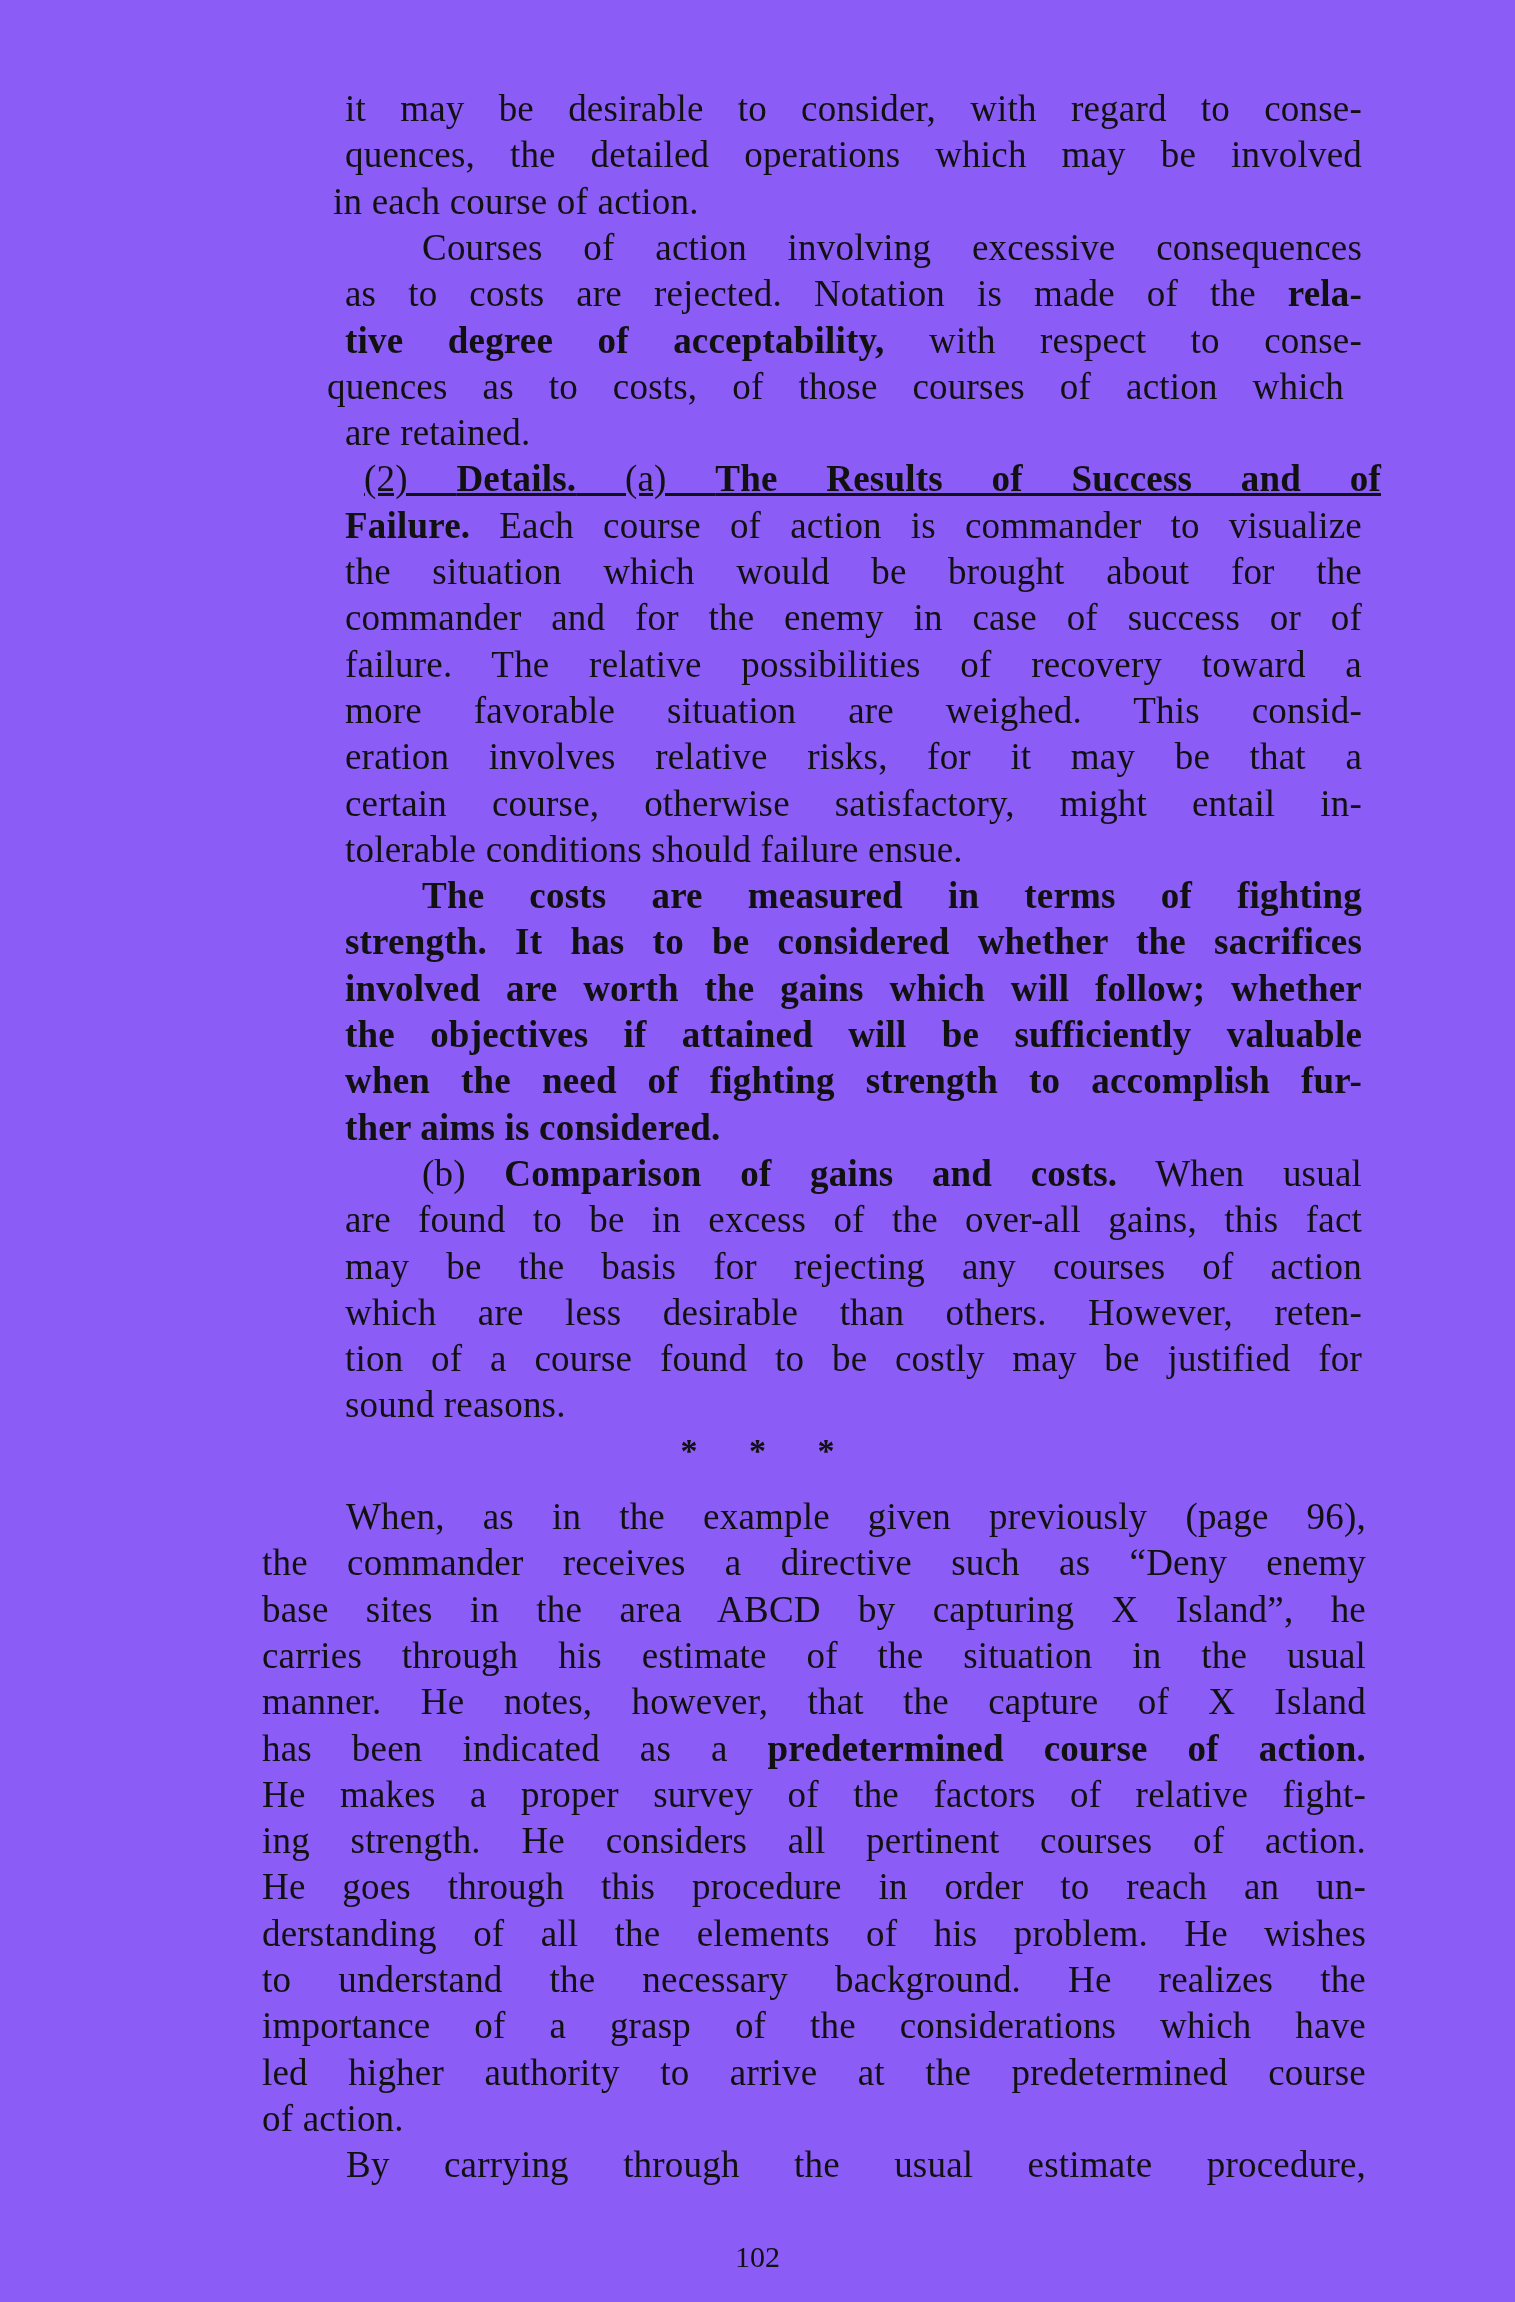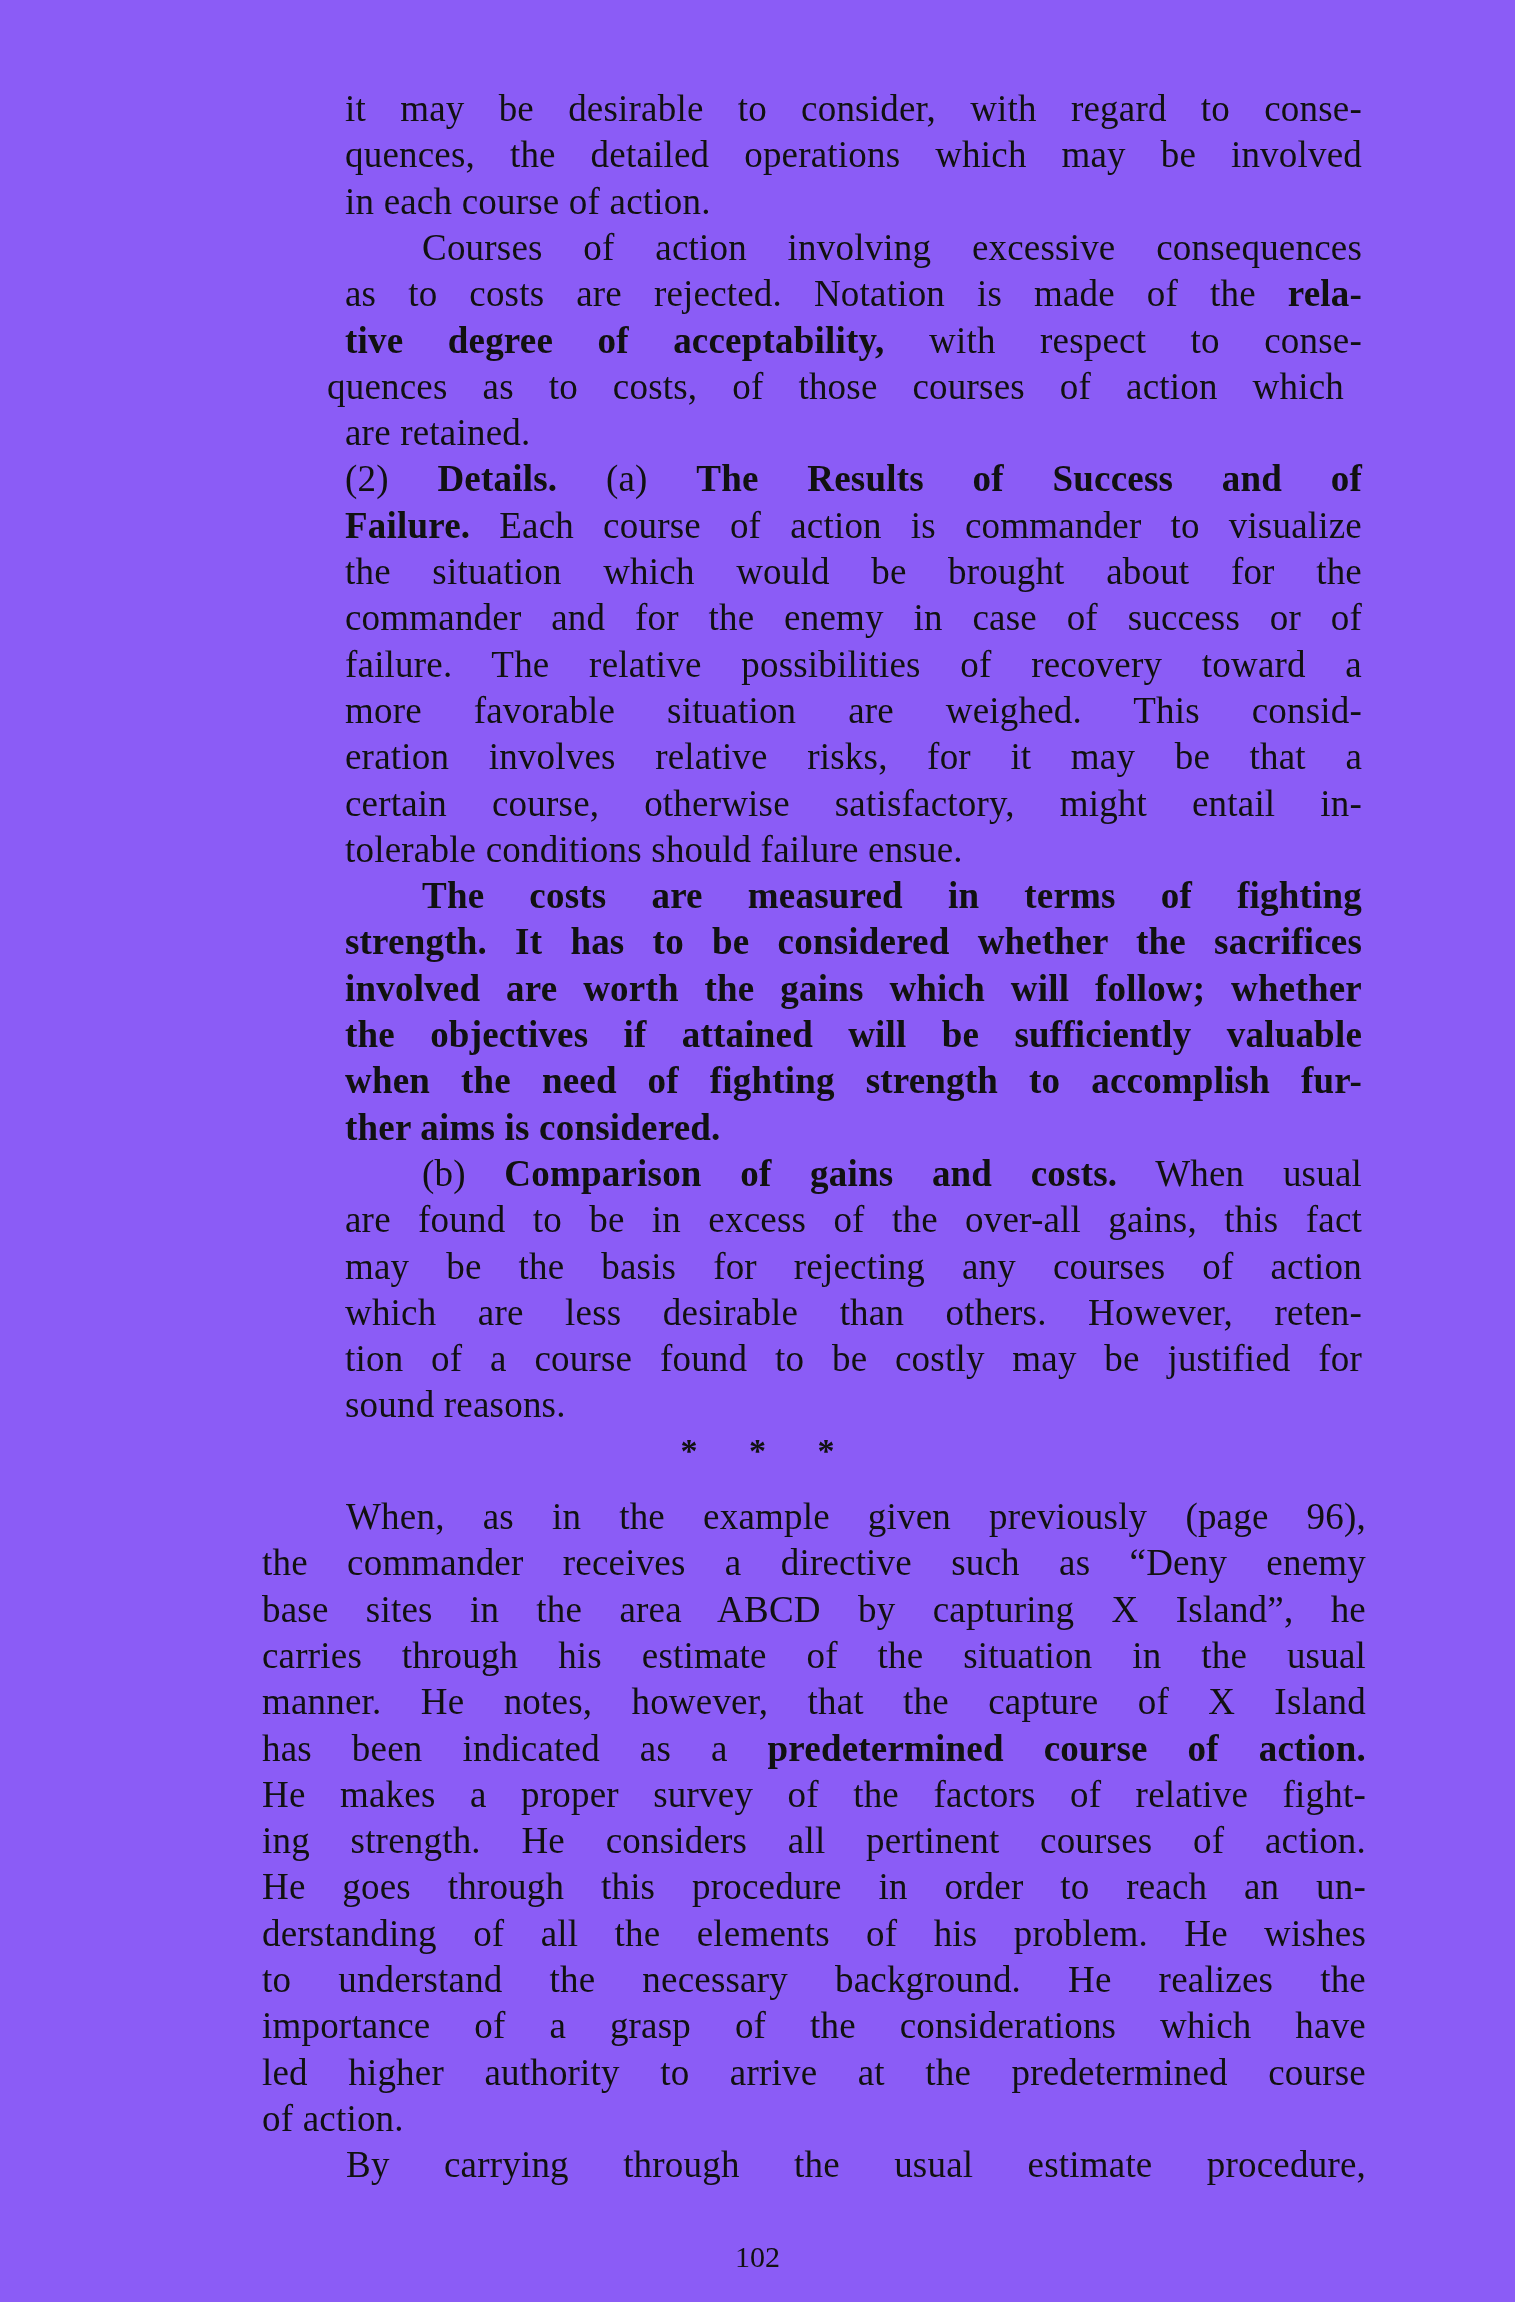--- a/index.html
+++ b/index.html
@@ -13,27 +13,27 @@
   .stars span { display: inline-block; width: 60px; text-align: center; }
   .pagenum { position: absolute; left: 0; width: 1515px; top: 2240px; text-align: center; font-size: 30px; }
 </style>
 </head>
 <body>
 
 <div class="page">
   <div id="sec1" class="block">
       <div class="line" style="left: 345px; width: 1017px; top: 86px;"><span>it may be desirable to consider, with regard to conse-</span></div>
       <div class="line" style="left: 345px; width: 1017px; top: 132.3px;"><span>quences, the detailed operations which may be involved</span></div>
-      <div class="line last" style="left: 345px; width: 1017px; top: 178.6px;"><span>in each course of action.</span></div>
+      <div class="line last" style="left: 333px; width: 1017px; top: 178.6px;"><span>in each course of action.</span></div>
       <div class="line" style="left: 422px; width: 940px; top: 224.9px;"><span>Courses of action involving excessive consequences</span></div>
       <div class="line" style="left: 345px; width: 1017px; top: 271.2px;"><span>as to costs are rejected. Notation is made of the </span><span class="b">rela-</span></div>
       <div class="line" style="left: 345px; width: 1017px; top: 317.5px;"><span class="b">tive degree of acceptability,</span><span> with respect to conse-</span></div>
       <div class="line" style="left: 327px; width: 1017px; top: 363.8px;"><span>quences as to costs, of those courses of action which</span></div>
       <div class="line last" style="left: 345px; width: 1017px; top: 410.1px;"><span>are retained.</span></div>
-      <div class="line" style="left: 345px; width: 1017px; top: 456.4px;"><span>(2) </span><span class="b">Details.</span><span> (a) </span><span class="b">The Results of Success and of</span></div>
+      <div class="line" style="left: 364px; width: 1017px; top: 456.4px; text-decoration: underline;"><span>(2) </span><span class="b">Details.</span><span> (a) </span><span class="b">The Results of Success and of</span></div>
       <div class="line" style="left: 345px; width: 1017px; top: 502.7px;"><span class="b">Failure.</span><span> Each course of action is commander to visualize</span></div>
       <div class="line" style="left: 345px; width: 1017px; top: 549px;"><span>the situation which would be brought about for the</span></div>
       <div class="line" style="left: 345px; width: 1017px; top: 595.3px;"><span>commander and for the enemy in case of success or of</span></div>
       <div class="line" style="left: 345px; width: 1017px; top: 641.6px;"><span>failure. The relative possibilities of recovery toward a</span></div>
       <div class="line" style="left: 345px; width: 1017px; top: 687.9px;"><span>more favorable situation are weighed. This consid-</span></div>
       <div class="line" style="left: 345px; width: 1017px; top: 734.2px;"><span>eration involves relative risks, for it may be that a</span></div>
       <div class="line" style="left: 345px; width: 1017px; top: 780.5px;"><span>certain course, otherwise satisfactory, might entail in-</span></div>
       <div class="line last" style="left: 345px; width: 1017px; top: 826.8px;"><span>tolerable conditions should failure ensue.</span></div>
       <div class="line" style="left: 422px; width: 940px; top: 873.1px;"><span class="b">The costs are measured in terms of fighting</span></div>
       <div class="line" style="left: 345px; width: 1017px; top: 919.4px;"><span class="b">strength. It has to be considered whether the sacrifices</span></div>

